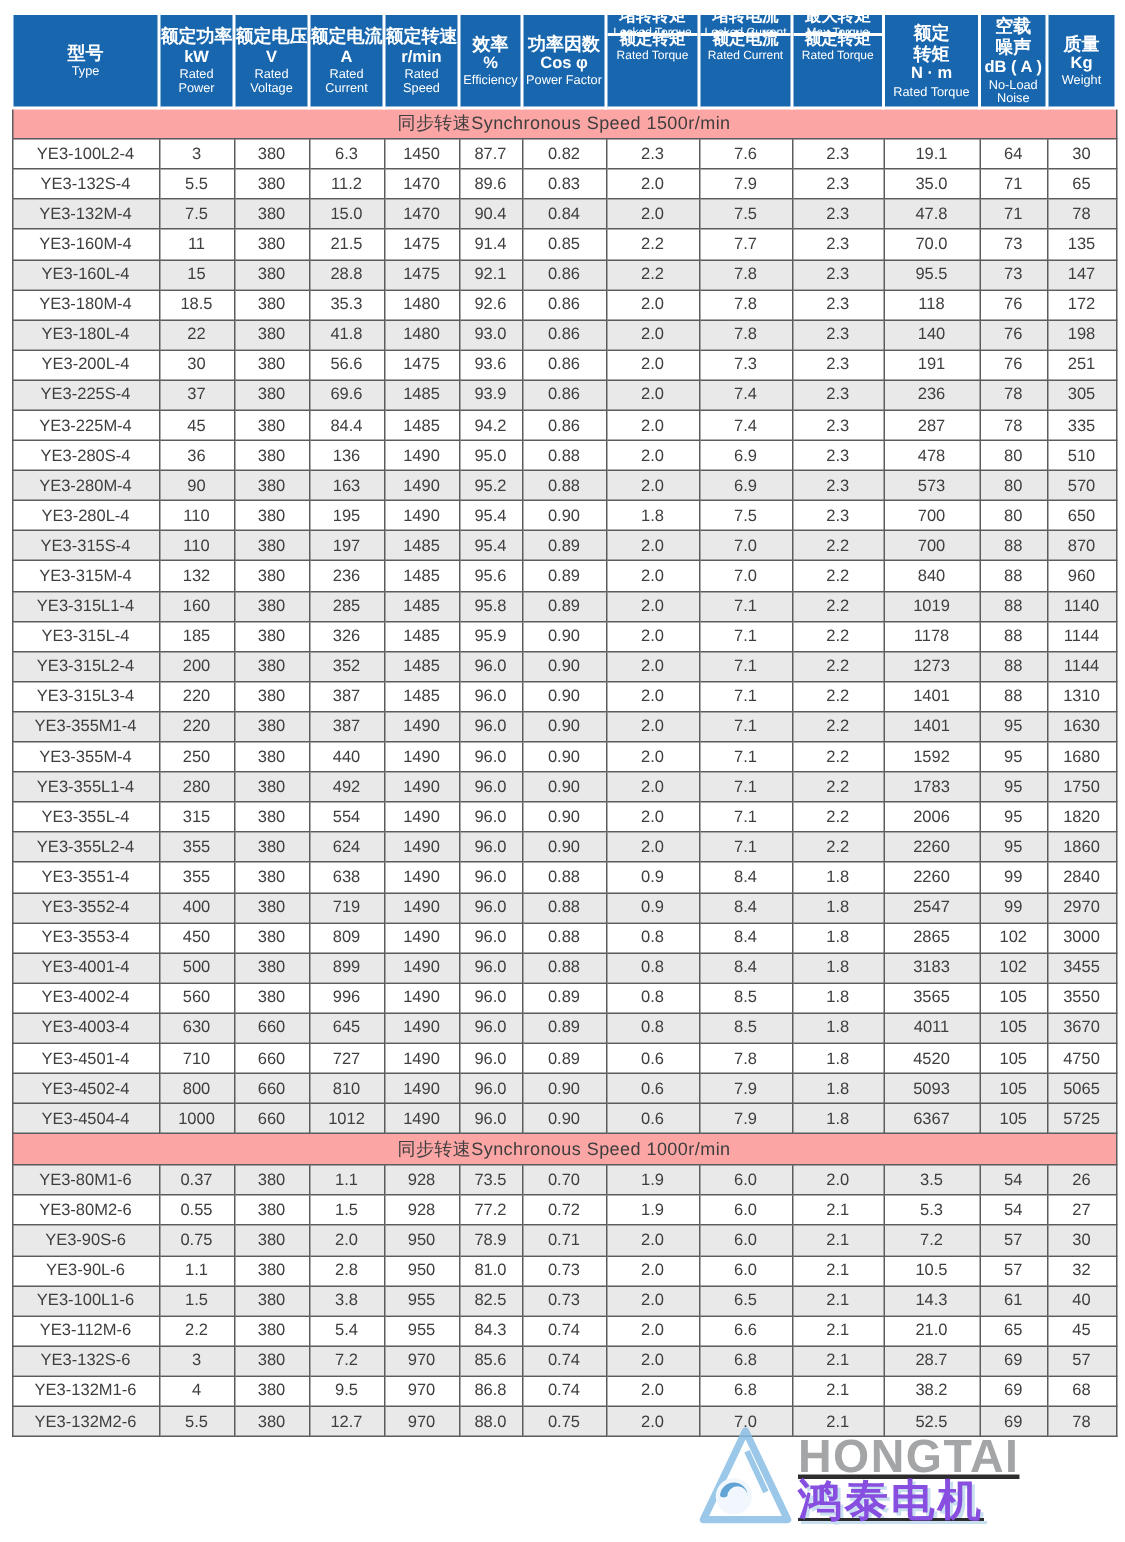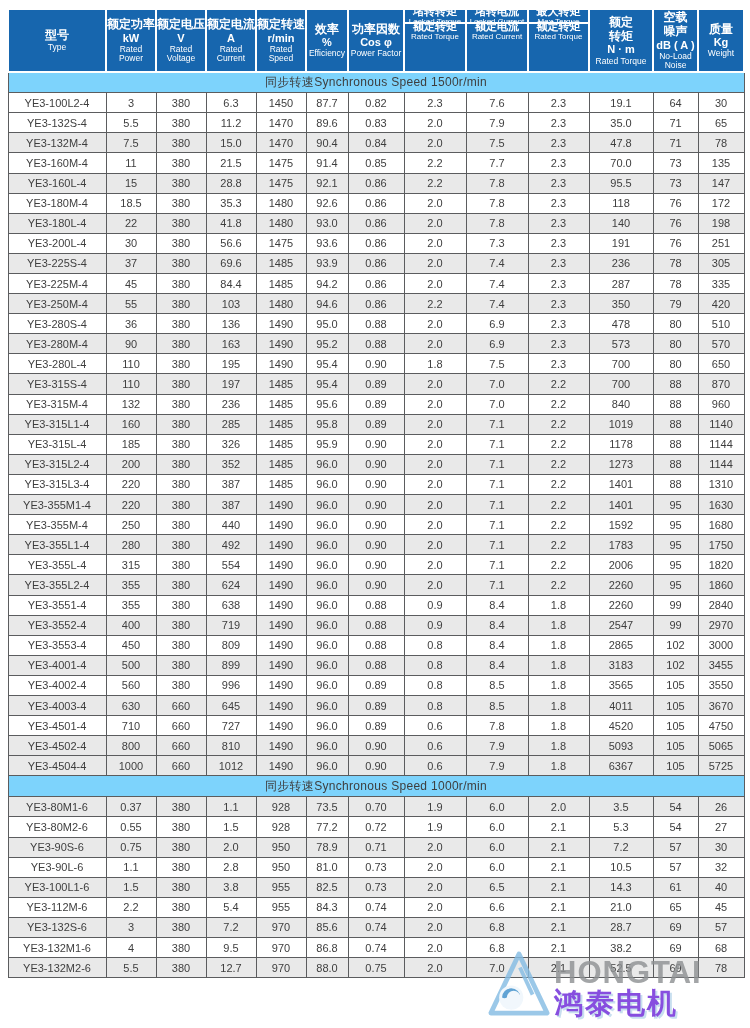--- a/index.html
+++ b/index.html
@@ -56,32 +56,33 @@
     text-align:center;
     vertical-align:middle;
     padding:0 1px;
     background:#ffffff;
   }
   tr.alt td { background:#e9e9e9; }
   td.section-title {
     height:21px;
     font-size:12px;
     color:#3e3e3e;
-    background:#7dd3fc;
+    background:#fca5a5;
     letter-spacing:0.3px;
   }
 
   
   .watermark {
     position:absolute;
-    left:488px; top:950px;
-    display:flex; align-items:flex-end;
+    left:466px; top:950px;
+    display:flex; align-items:center;
     opacity:0.82;
     pointer-events:none;
     z-index:5;
+    text-decoration:underline;
   }
   .wm-logo { width:62px; height:68px; flex:0 0 auto; }
   .wm-text { margin-left:4px; margin-top:4px; }
   .wm-en {
     font-size:31px; font-weight:bold;
     color:#8f9294; letter-spacing:1px; line-height:1.0;
   }
   .wm-cn {
     font-size:29px; font-weight:bold;
     color:#6d28d9; letter-spacing:2px; line-height:1.05;
@@ -340,35 +341,20 @@
           <td>1485</td>
           <td>94.2</td>
           <td>0.86</td>
           <td>2.0</td>
           <td>7.4</td>
           <td>2.3</td>
           <td>287</td>
           <td>78</td>
           <td>335</td>
         </tr>
-        <tr class="alt">
-          <td>YE3-250M-4</td>
-          <td>55</td>
-          <td>380</td>
-          <td>103</td>
-          <td>1480</td>
-          <td>94.6</td>
-          <td>0.86</td>
-          <td>2.2</td>
-          <td>7.4</td>
-          <td>2.3</td>
-          <td>350</td>
-          <td>79</td>
-          <td>420</td>
-        </tr>
         <tr>
           <td>YE3-280S-4</td>
           <td>36</td>
           <td>380</td>
           <td>136</td>
           <td>1490</td>
           <td>95.0</td>
           <td>0.88</td>
           <td>2.0</td>
           <td>6.9</td>

